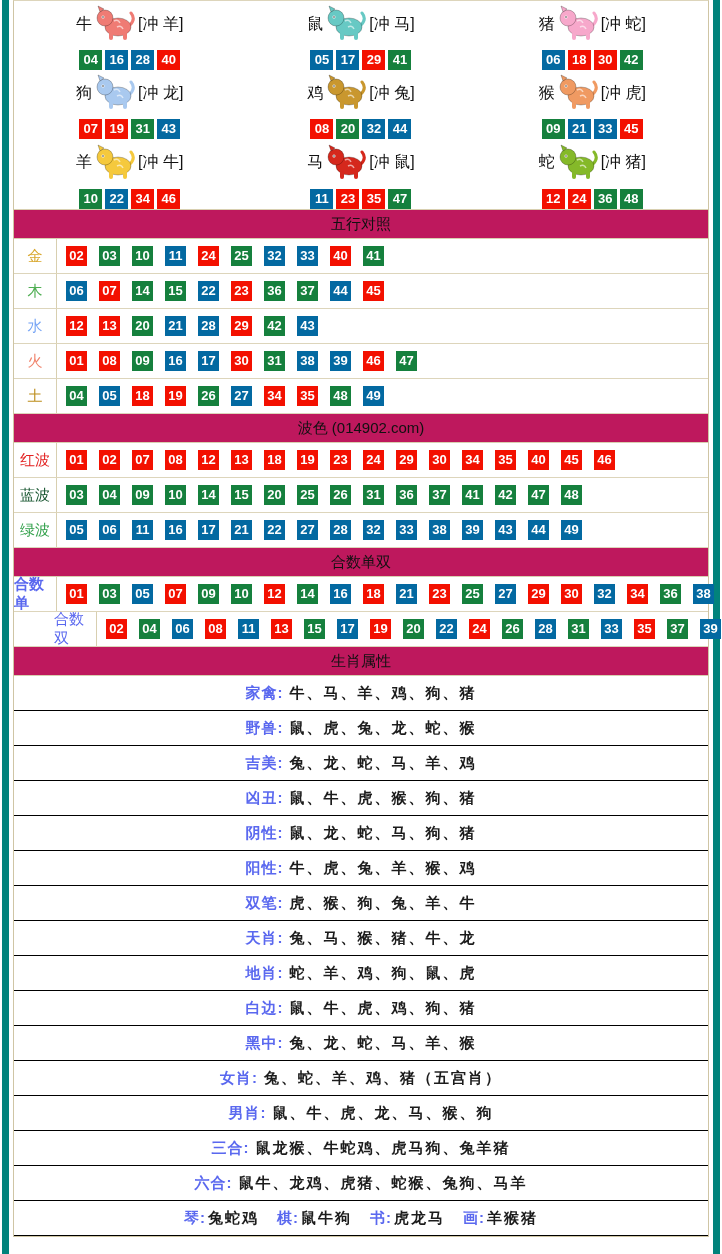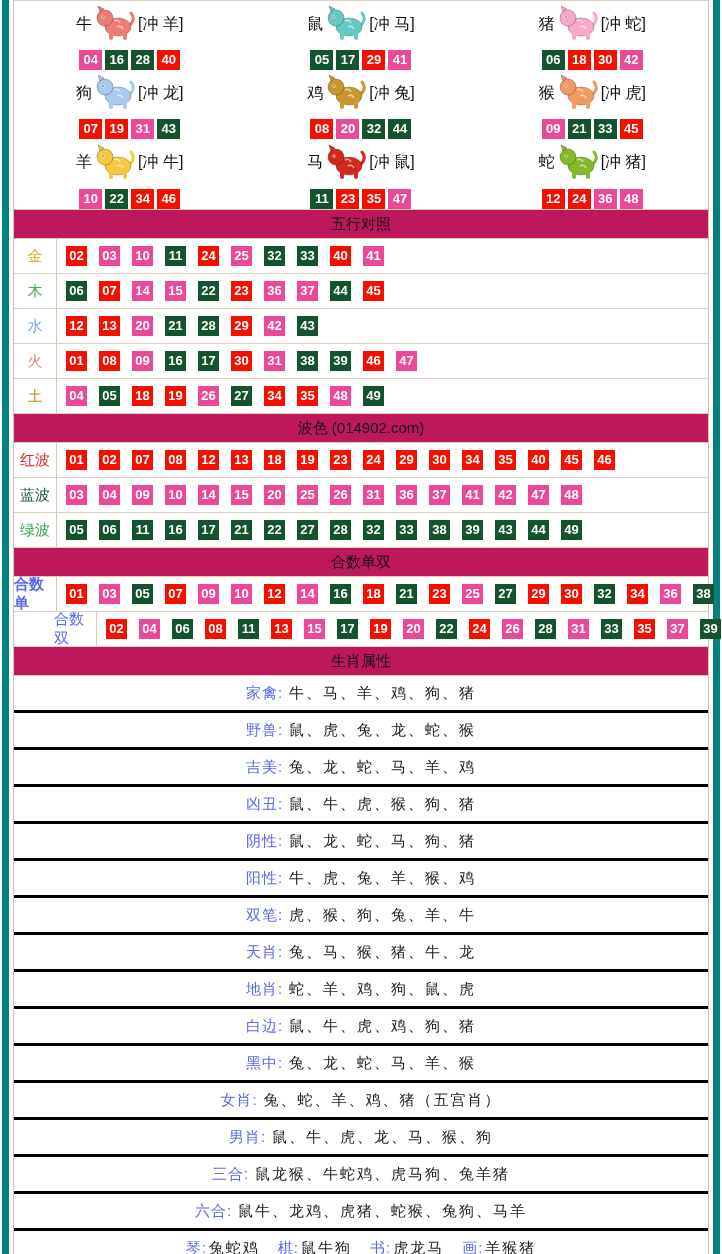--- a/index.html
+++ b/index.html
@@ -23,25 +23,25 @@
       border-bottom:1px solid #d8cfb0;font-size:15px;color:#111;}
   
   .num-row{height:34px;border-bottom:1px solid #ddd5bb;display:flex;align-items:stretch;}
   .num-label{width:42px;flex:0 0 42px;border-right:1px solid #d8cfb0;display:flex;
       align-items:center;justify-content:center;font-size:15px;}
   .num-balls{display:flex;align-items:center;gap:12px;padding-left:9px;}
   .ball{min-width:21px;height:20px;line-height:20px;text-align:center;color:#fff;
       font-weight:bold;font-size:13px;}
   .zball{min-width:23px;}
   .ball.red{background:#f31000;}
-  .ball.blue{background:#ec4899;}
-  .ball.green{background:#14532d;}
+  .ball.blue{background:#15803d;}
+  .ball.green{background:#0369a1;}
   
-  .attr-row{height:34px;border-bottom:3px solid #000000;display:flex;align-items:center;
-      justify-content:center;font-size:15px;letter-spacing:1px;}
+  .attr-row{height:34px;border-bottom:1px solid #000000;display:flex;align-items:center;
+      justify-content:center;font-size:15px;letter-spacing:1px;font-weight:bold;}
   .attr-label{color:#5a68ef;margin-right:6px;letter-spacing:1px;}
   .attr-value{color:#1c1c1c;letter-spacing:2px;}
   .four-arts .pair{margin:0 9px;white-space:nowrap;}
   .four-arts .pair .attr-label{margin-right:2px;}
 </style>
 </head>
 <body>
 
 <div class="teal-bar left"></div>
 <div class="teal-bar right"></div>

